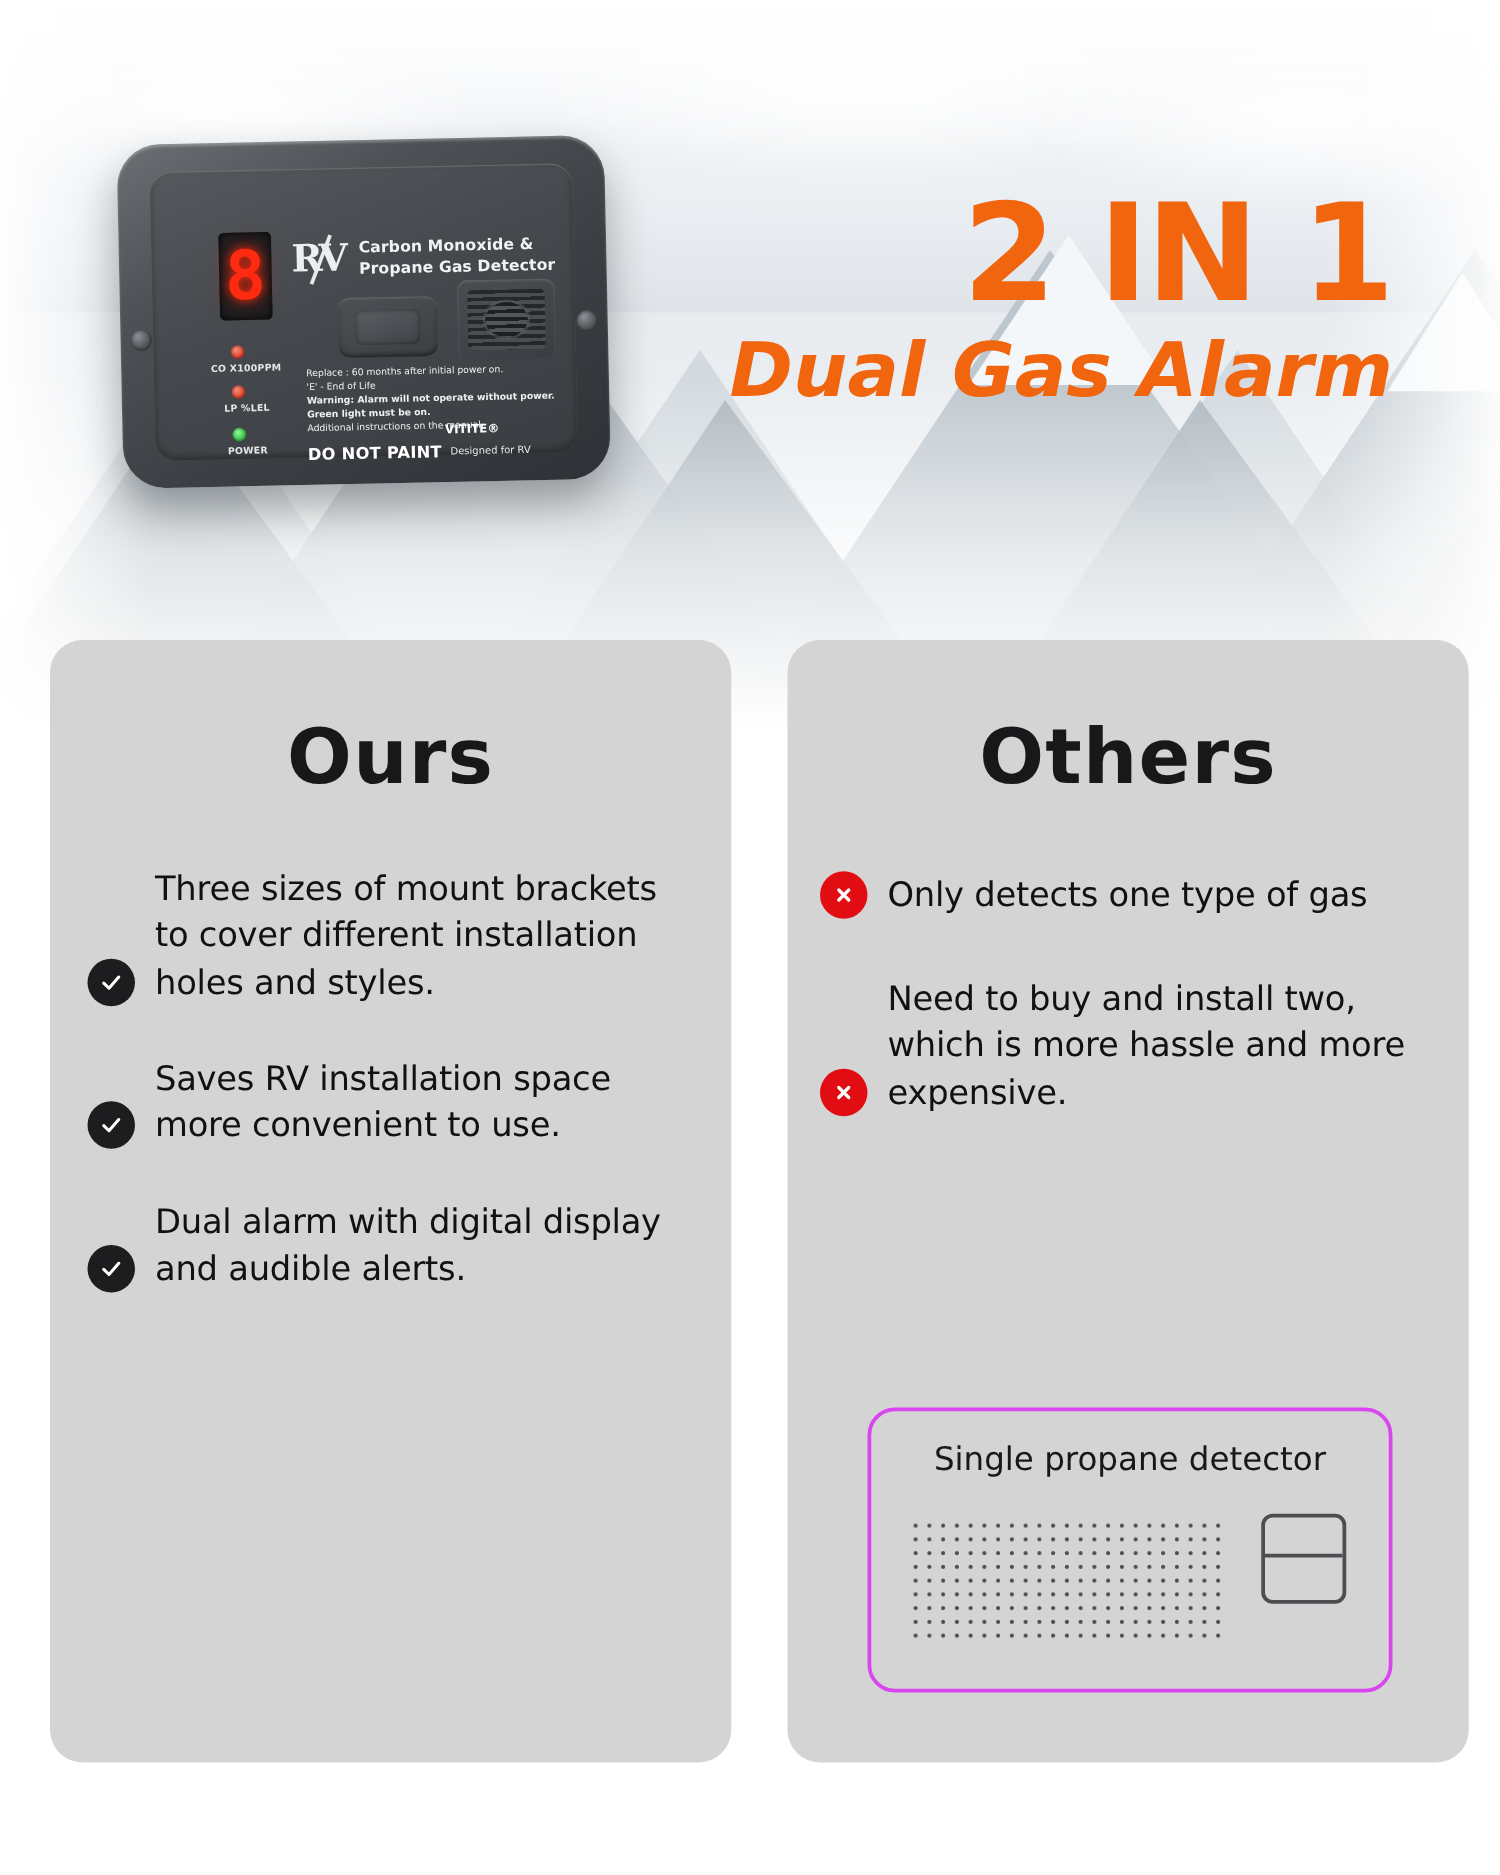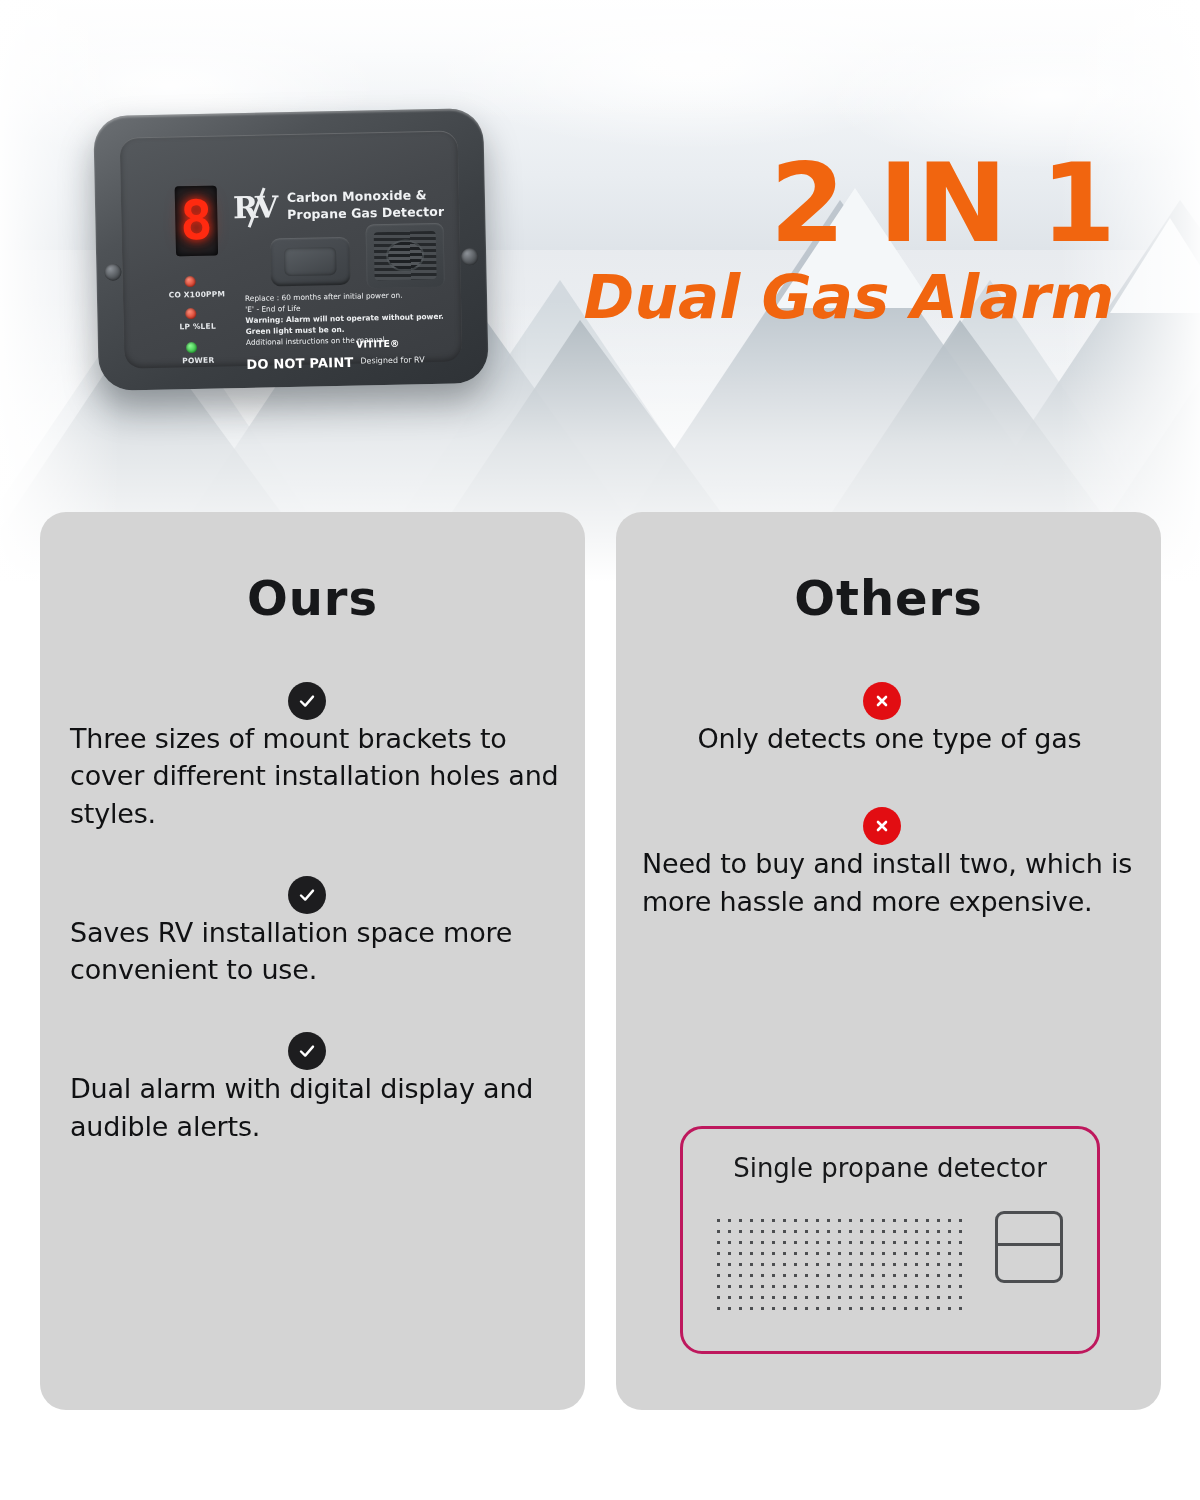--- a/index.html
+++ b/index.html
@@ -288,41 +288,40 @@
   }
   .panel {
     position: absolute;
     top: 0;
     width: 545px;
     height: 898px;
     background: #d4d4d4;
     border-radius: 26px;
   }
   .panel.ours { left: 40px; }
-  .panel.others { left: 616px; }
+  .panel.others { left: 630px; }
 
   .panel-title {
     text-align: center;
     font-family: "DejaVu Sans", sans-serif;
     font-weight: 700;
-    font-size: 48px;
+    font-size: 61px;
     color: #17181a;
     letter-spacing: 1px;
     margin-top: 58px;
   }
 
   .items {
     margin-top: 52px;
     padding: 0 26px 0 30px;
   }
   .item {
     display: flex;
-    align-items: center;
+    align-items: flex-end;
     margin-bottom: 40px;
-    flex-direction: column;
   }
   .item .marker {
     flex: 0 0 auto;
     width: 38px; height: 38px;
     border-radius: 50%;
     margin-right: 16px;
     margin-top: 4px;
     display: flex;
     align-items: center;
     justify-content: center;
@@ -341,21 +340,21 @@
   .panel.others .items { padding: 0 24px 0 26px; }
   .panel.others .item { margin-bottom: 46px; }
 
   
   .inset-card {
     position: absolute;
     left: 64px;
     bottom: 56px;
     width: 414px;
     height: 222px;
-    border: 3px solid #be185d;
+    border: 3px solid #d946ef;
     border-radius: 22px;
     background: #d4d4d4;
   }
   .inset-title {
     text-align: center;
     margin-top: 24px;
     font-size: 26px;
     color: #17181a;
     font-family: "DejaVu Sans", sans-serif;
   }

